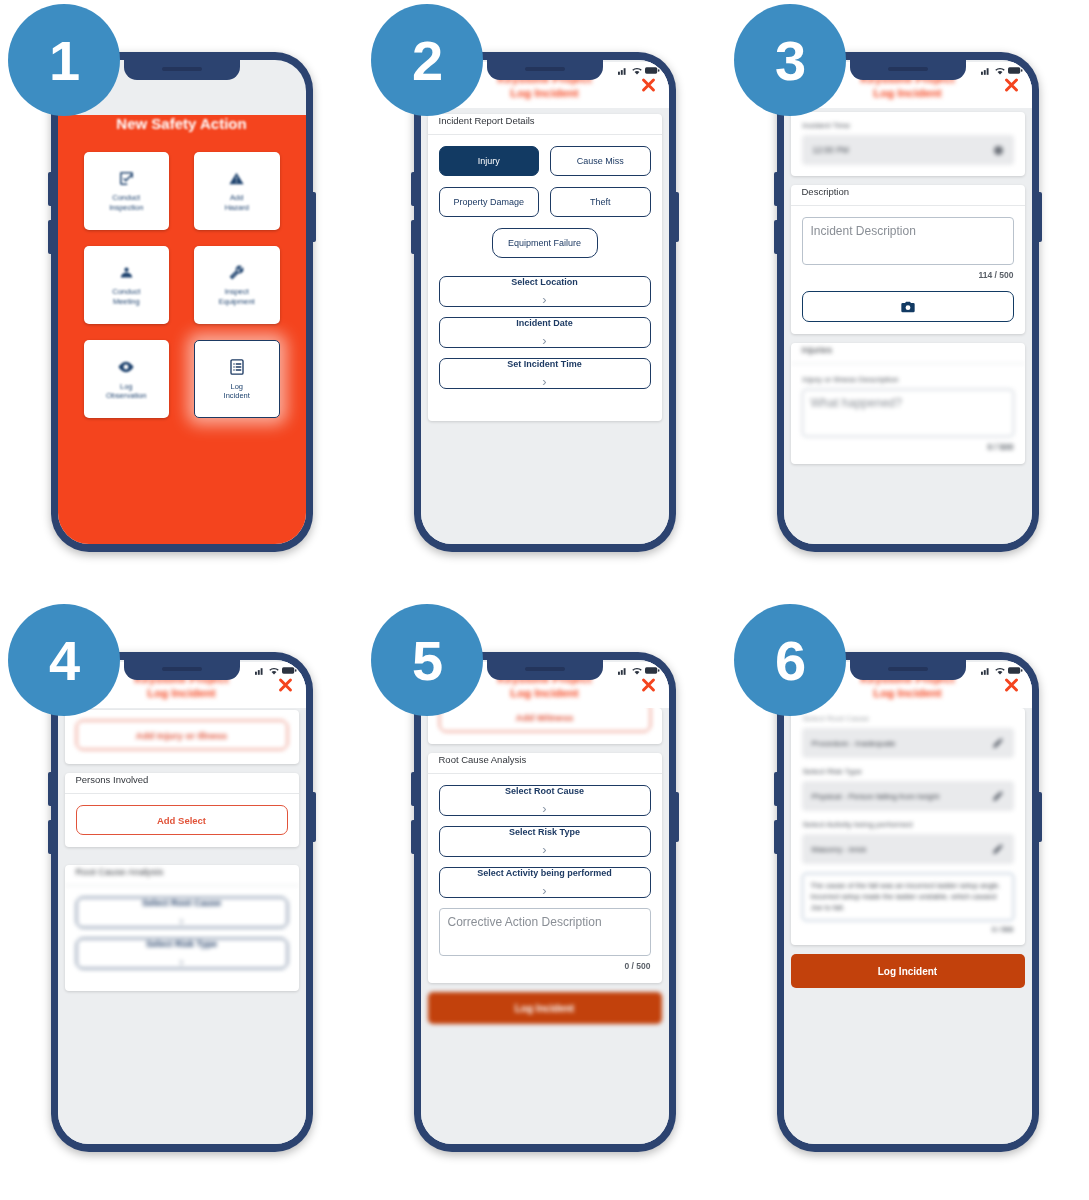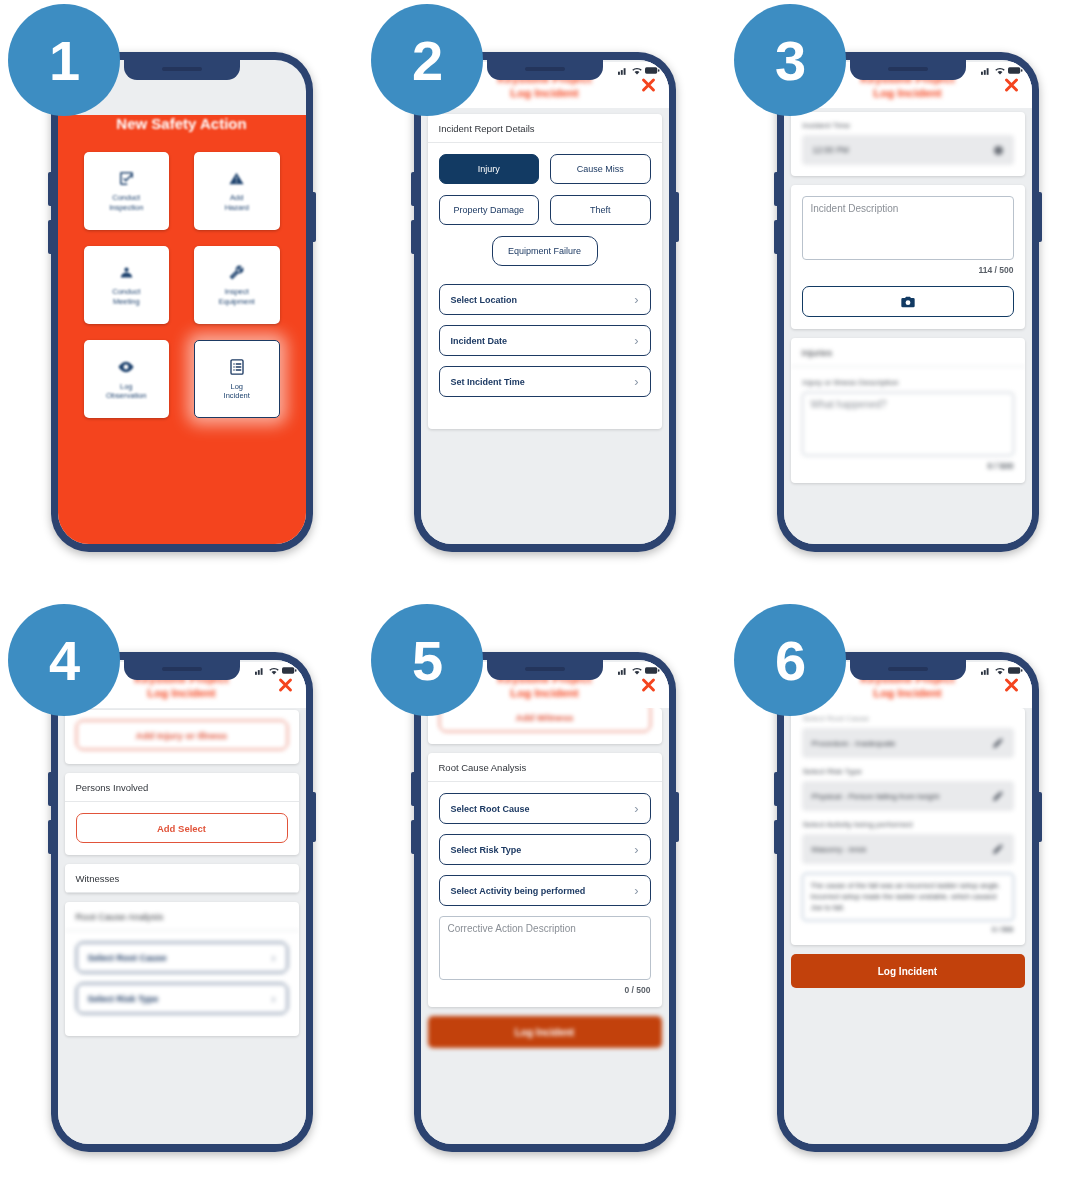--- a/index.html
+++ b/index.html
@@ -110,21 +110,21 @@
 
   
   .card{
     background:#fff;
     margin:0 7px 9px;
     border-radius:4px;
     box-shadow:0 1px 3px rgba(0,0,0,.14);
     overflow:hidden;
   }
   .card-title{
-    font-size:9.5px; color:#31353b; padding:9px 11px 8px;
+    font-size:9.5px; color:#31353b; padding:1px 11px 8px;
     border-bottom:1px solid #e6e8ea;
   }
   .card-body{ padding:11px 11px 12px; }
 
   
   .scroll{
     position:absolute; left:0; right:0; top:0; bottom:0;
     background:#eceef0;
     padding-top:2px;
   }
@@ -173,28 +173,29 @@
   
   .selrow{
     border:1.4px solid #1d3a63;
     border-radius:7px;
     height:31px;
     display:flex; align-items:center; justify-content:space-between;
     padding:0 11px;
     color:#1d3a63; font-size:9px; font-weight:bold;
     background:#fff;
     margin-bottom:10px;
+    flex-direction:column;
   }
   .chev{ color:#8a97a8; font-weight:normal; font-size:13px; line-height:1; }
 
   
   .ta{
     border:1px solid #b9c2cc; border-radius:4px;
-    height:64px; padding:6px 8px;
-    font-size:10px; color:#8a8f96;
+    height:48px; padding:6px 8px;
+    font-size:12px; color:#8a8f96;
     background:#fff;
   }
   .counter{ text-align:right; font-size:8.5px; color:#5a6068; margin-top:5px;font-weight:bold; }
 
   
   .rofield{
     background:#e9eaec; border-radius:4px; height:30px;
     display:flex; align-items:center; justify-content:space-between;
     padding:0 11px;
     font-size:8.5px; color:#4c5159;
@@ -411,20 +412,21 @@
             <div class="card-body" style="padding:9px 11px 11px;">
               <div class="fieldlabel blur">Incident Time</div>
               <div class="rofield blur">
                 <span>12:00 PM</span>
                 <span style="width:9px;height:9px;border-radius:50%;background:#6b7078;display:inline-block;"></span>
               </div>
             </div>
           </div>
 
           <div class="card">
+            <div class="card-title">Description</div>
             <div class="card-body">
               <div class="ta">Incident Description</div>
               <div class="counter">114 / 500</div>
               <div class="camerabtn" style="margin-top:11px;">
                 <svg width="16" height="16" viewBox="0 0 24 24" fill="#123a63">
                     <path d="M9 4l-1.4 2H4a2 2 0 0 0-2 2v10a2 2 0 0 0 2 2h16a2 2 0 0 0 2-2V8a2 2 0 0 0-2-2h-3.6L15 4z"></path>
                     <circle cx="12" cy="13" r="3.6" fill="#fff"></circle>
                   </svg>
               </div>
             </div>
@@ -483,21 +485,20 @@
           </div>
 
           <div class="card">
             <div class="card-title">Persons Involved</div>
             <div class="card-body">
               <div class="redbtn">Add Select</div>
             </div>
           </div>
 
           <div class="card">
-            <div class="card-title">Witnesses</div>
           </div>
 
           <div class="card">
             <div class="card-title blur">Root Cause Analysis</div>
             <div class="card-body">
               <div class="selrow blur">
                 <span>Select Root Cause</span>
                 <span class="chev">›</span>
               </div>
               <div class="selrow blur">

